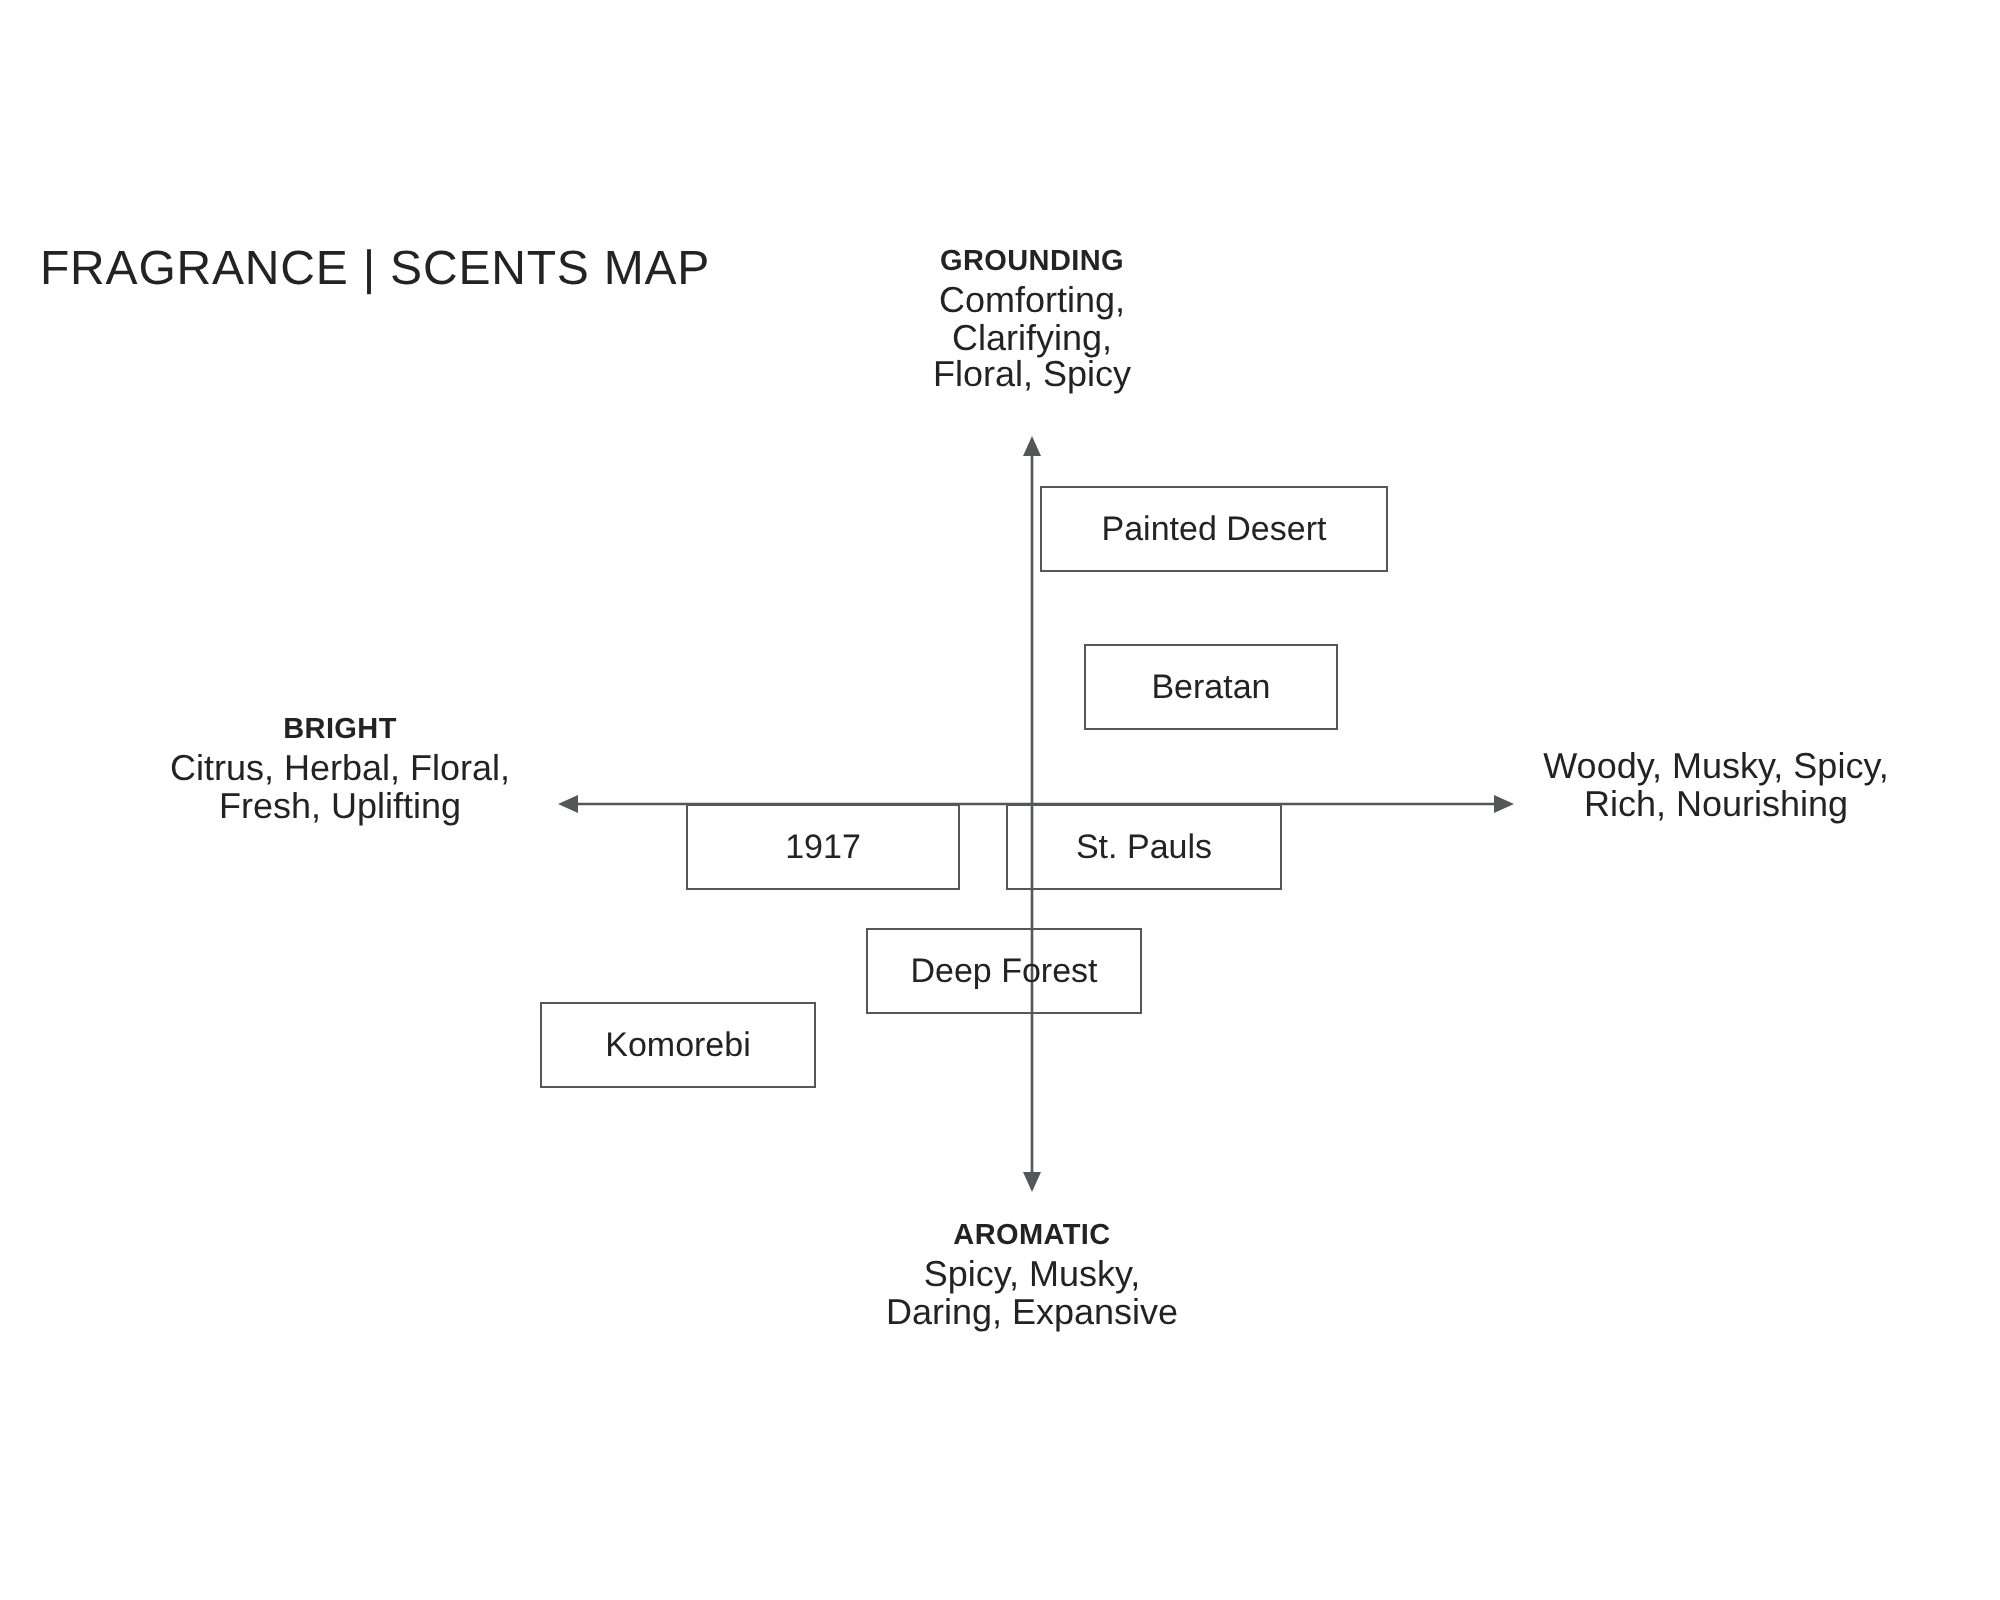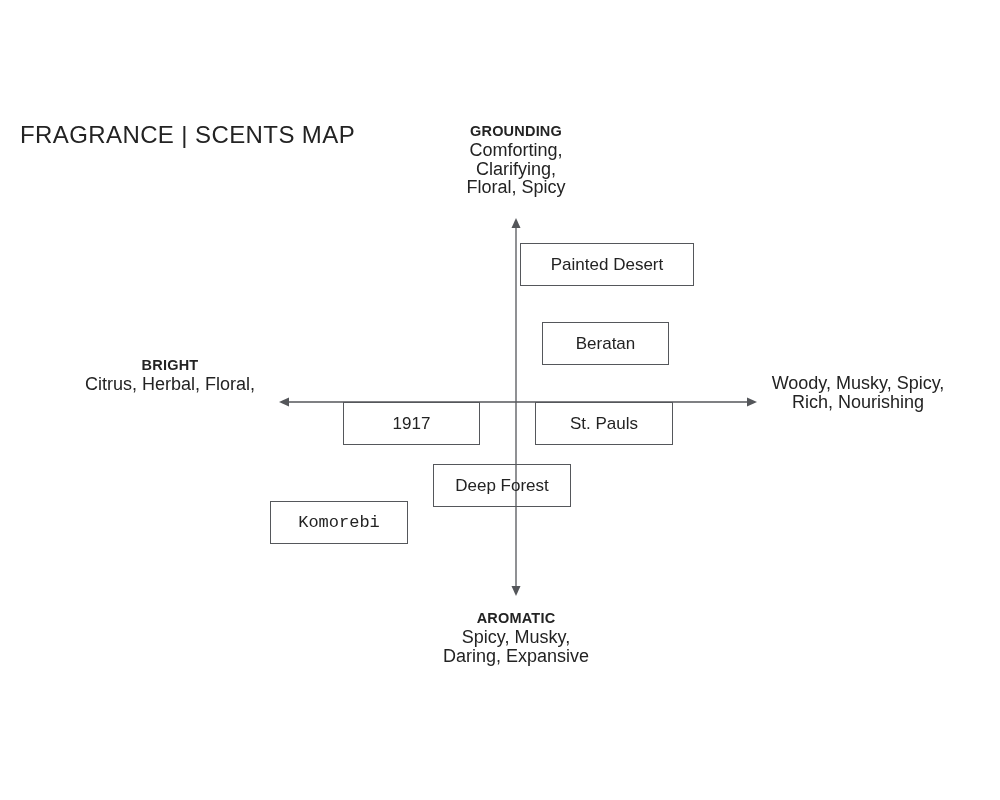--- a/index.html
+++ b/index.html
@@ -102,39 +102,40 @@
 
   <div class="axis-label bottom">
     <div class="axis-title">AROMATIC</div>
     <div class="axis-desc">Spicy, Musky,</div>
     <div class="axis-desc">Daring, Expansive</div>
   </div>
 
   <div class="axis-label left">
     <div class="axis-title">BRIGHT</div>
     <div class="axis-desc">Citrus, Herbal, Floral,</div>
+    <div class="axis-desc">Fresh, Uplifting</div>
   </div>
 
   <div class="axis-label right">
     <div class="axis-desc">Woody, Musky, Spicy,</div>
     <div class="axis-desc">Rich, Nourishing</div>
   </div>
 
   <div class="scent-box" style="left: 520px; top: 243px; width: 174px; height: 43px; justify-content: center;">
     <span class="scent-name">Painted Desert</span>
   </div>
   <div class="scent-box" style="left: 514px; top: 322px; width: 127px; height: 43px; margin-left: 28px;">
     <span class="scent-name">Beratan</span>
   </div>
   <div class="scent-box" style="left: 343px; top: 402px; width: 137px; height: 43px;">
     <span class="scent-name">1917</span>
   </div>
-  <div class="scent-box" style="left: 503px; top: 402px; width: 138px; height: 43px; margin-left: 32px;">
+  <div class="scent-box" style="left: 503px; top: 402px; width: 138px; height: 43px;">
     <span class="scent-name">St. Pauls</span>
   </div>
   <div class="scent-box" style="left: 433px; top: 464px; width: 138px; height: 43px;">
     <span class="scent-name">Deep Forest</span>
   </div>
-  <div class="scent-box" style="left: 270px; top: 501px; width: 138px; height: 43px; font-family: Liberation Mono, monospace;">
+  <div class="scent-box" style="left: 270px; top: 501px; width: 138px; height: 43px;">
     <span class="scent-name">Komorebi</span>
   </div>
 
 </div>
 
 </body></html>

